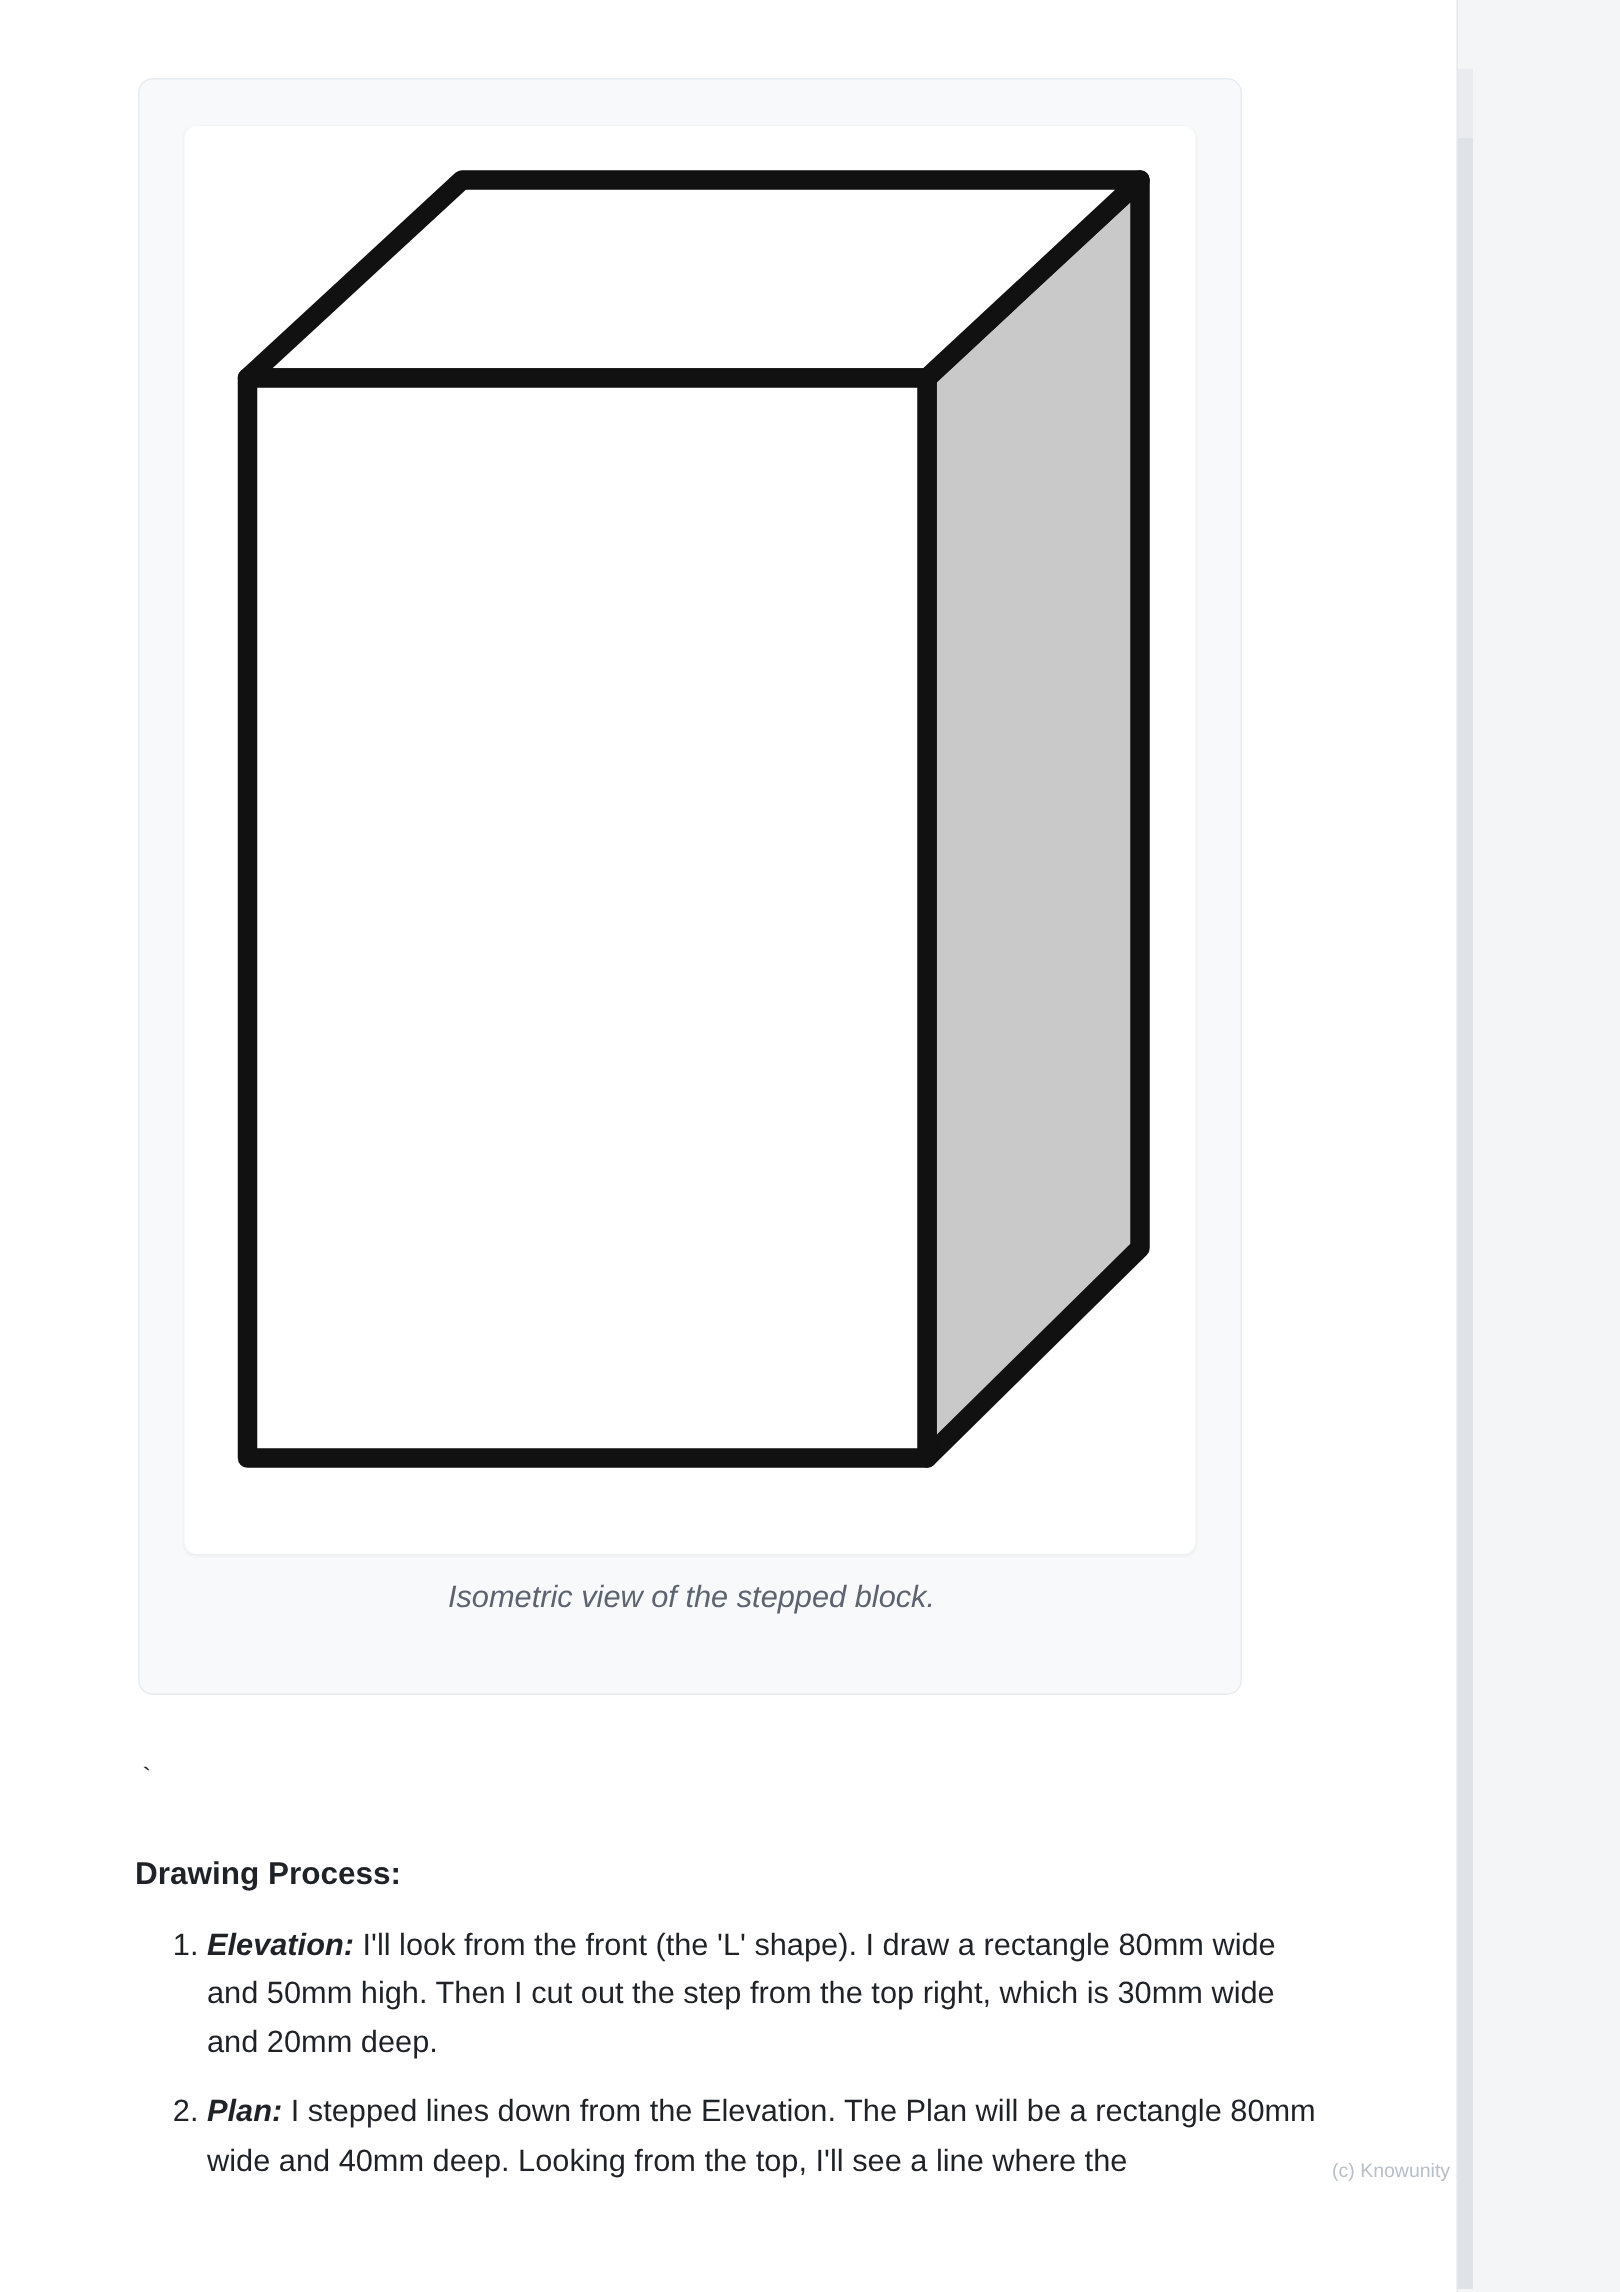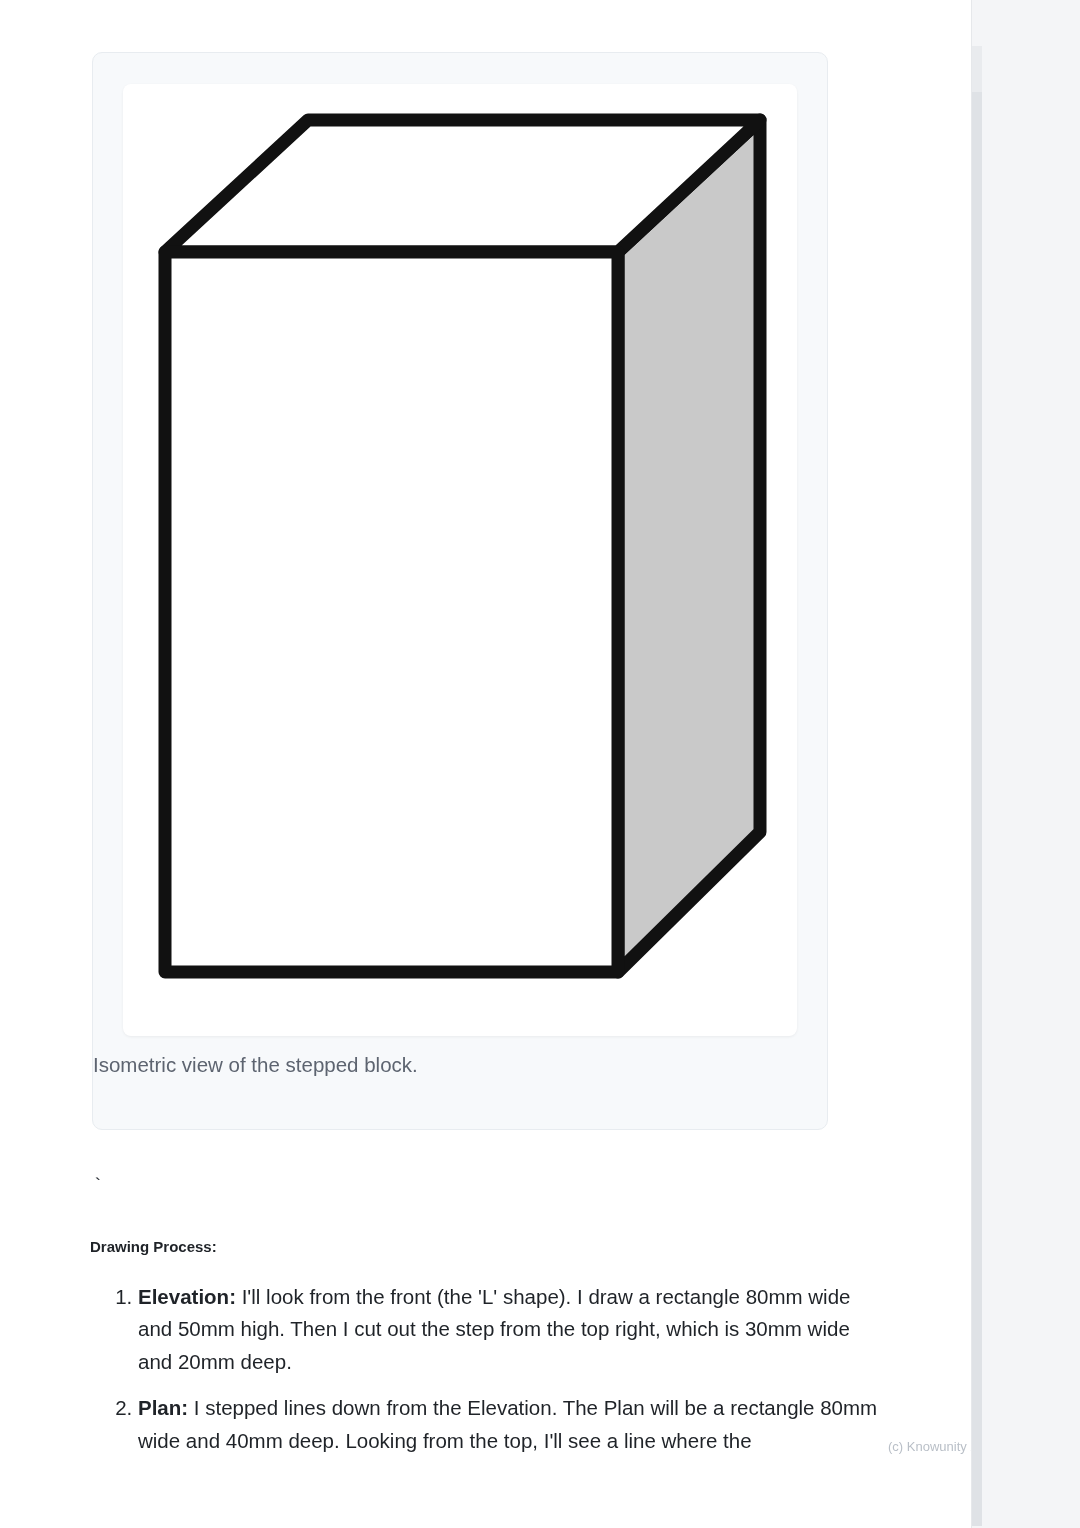--- a/index.html
+++ b/index.html
@@ -75,61 +75,63 @@
     overflow: hidden;
   }
   .figure-inner svg {
     display: block;
   }
   .figure-caption {
     position: absolute;
     left: 0;
     top: 1000px;
     width: 736px;
-    text-align: left;
+    text-align: center;
+    font-style: italic;
     font-size: 20.5px;
     color: #5d6470;
   }
 
   
   .stray-mark {
     position: absolute;
     left: 92px;
     top: 1175px;
     font-size: 19px;
     color: #2a2f36;
     font-family: "Liberation Mono", monospace;
   }
 
   
   .section-heading {
     position: absolute;
     left: 90px;
     top: 1238px;
-    font-size: 15px;
+    font-size: 21px;
     font-weight: bold;
     color: #1f2328;
   }
 
   ol.steps {
     position: absolute;
     left: 90px;
     top: 1281px;
     width: 740px;
     margin: 0;
     padding-left: 48px;
     font-size: 20.5px;
     line-height: 1.58;
     color: #1f2328;
   }
   ol.steps li {
     margin-bottom: 14px;
   }
   ol.steps li b {
     font-weight: bold;
+    font-style: italic;
   }
 
   .watermark {
     position: absolute;
     left: 888px;
     top: 1439px;
     font-size: 13px;
     color: #b9bfc7;
     white-space: nowrap;
   }

